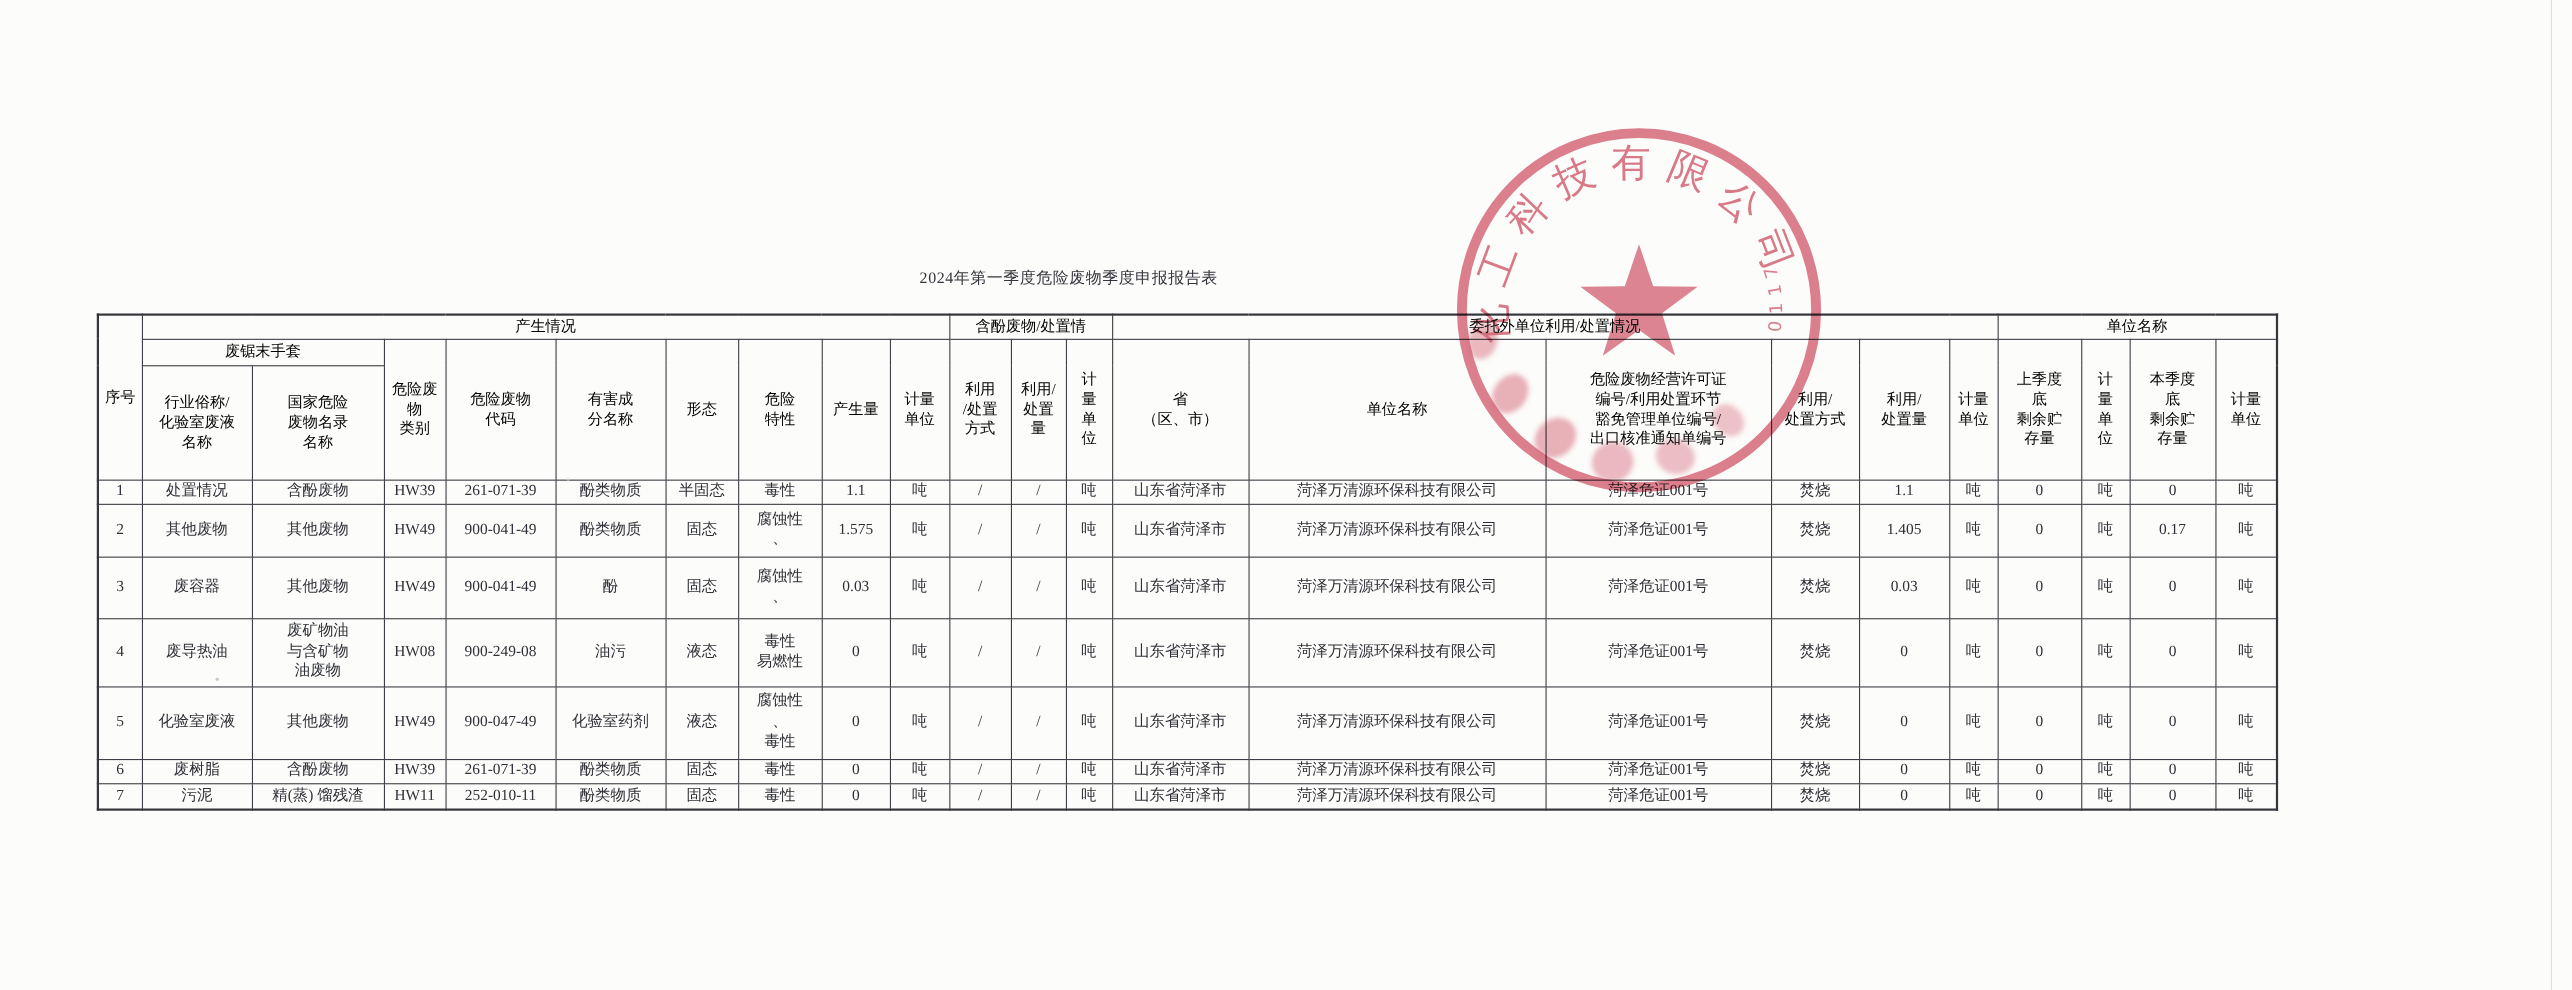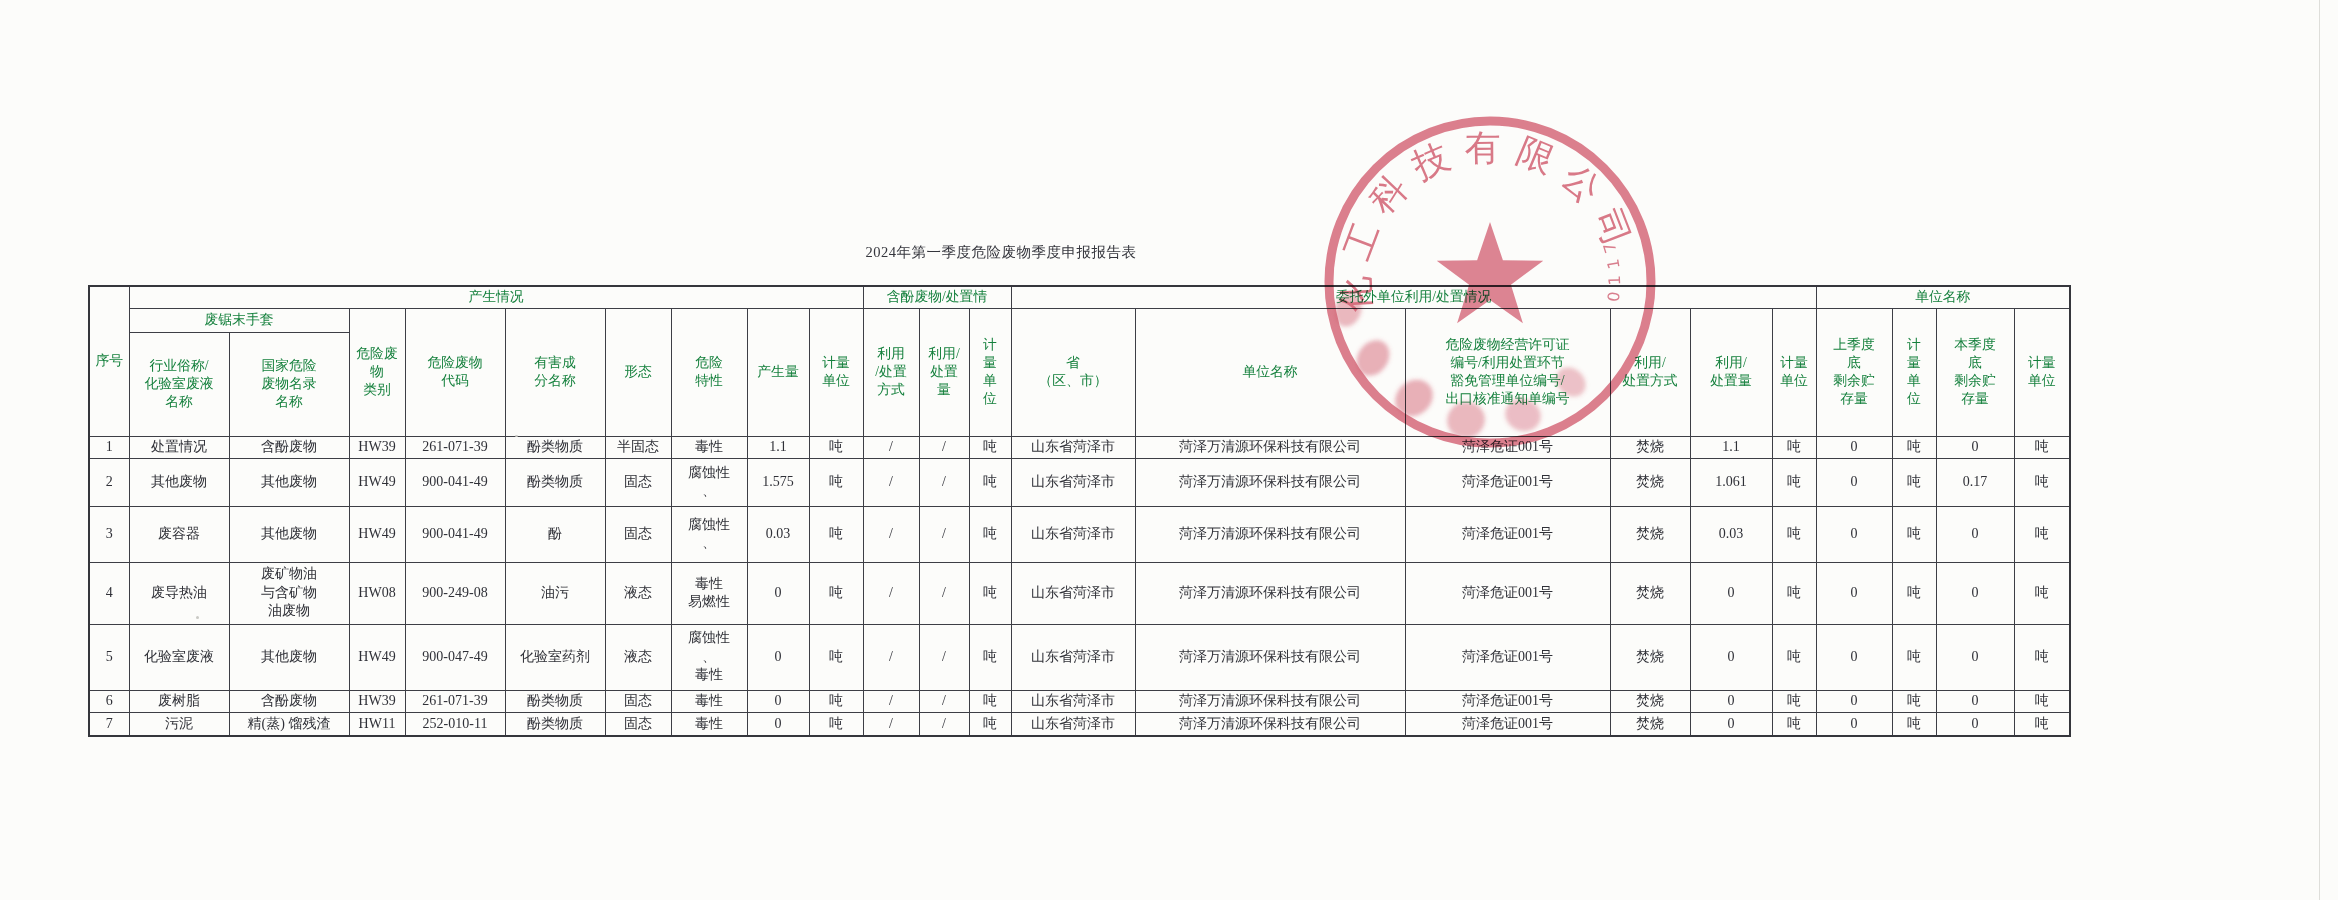--- a/index.html
+++ b/index.html
@@ -4,41 +4,41 @@
 <style>
   html,body{margin:0;padding:0;}
   body{
     width:2338px;height:900px;position:relative;overflow:hidden;
     background:#fcfcfa;
     font-family:"Liberation Serif","DejaVu Serif",serif;
     color:#2e2f36;
   }
   .page-title{
     position:absolute;left:836px;top:243px;width:330px;
-    font-size:14.5px;letter-spacing:0.5px;color:#34353c;text-align:center;
+    font-size:14.5px;letter-spacing:0.5px;color:#34353c;
   }
   .report-table{
     position:absolute;left:88px;top:285px;
     border-collapse:collapse;table-layout:fixed;
     font-size:14px;color:#2f3037;
   }
   .report-table th,.report-table td{
     border:1px solid #3d3e45;
     padding:0 1px;
     text-align:center;vertical-align:middle;
     font-weight:normal;
     white-space:pre-line;
     line-height:1.32;
     overflow:hidden;
   }
   .report-table{border:2px solid #35363c;}
   thead tr.group-row{height:22px;font-size:14.5px;}
   thead tr.name-row{height:24px;}
   thead tr.main-row{height:104px;}
-  thead th{font-size:13.8px;color:#15803d;}
+  thead th{font-size:13.8px;color:#000000;}
   tbody tr:nth-child(1){height:22px;}
   tbody tr:nth-child(2){height:48px;}
   tbody tr:nth-child(3){height:56px;}
   tbody tr:nth-child(4){height:62px;}
   tbody tr:nth-child(5){height:66px;}
   tbody tr:nth-child(6){height:22px;}
   tbody tr:nth-child(7){height:24px;}
   .stamp{
     position:absolute;left:1318px;top:110px;width:344px;height:344px;
     mix-blend-mode:multiply;opacity:0.94;pointer-events:none;
@@ -188,21 +188,21 @@
 、</td>
         <td>1.575</td>
         <td>吨</td>
         <td>/</td>
         <td>/</td>
         <td>吨</td>
         <td>山东省菏泽市</td>
         <td>菏泽万清源环保科技有限公司</td>
         <td>菏泽危证001号</td>
         <td>焚烧</td>
-        <td>1.061</td>
+        <td>1.405</td>
         <td>吨</td>
         <td>0</td>
         <td>吨</td>
         <td>0.17</td>
         <td>吨</td>
       </tr>
       <tr>
         <td>3</td>
         <td>废容器</td>
         <td>其他废物</td>

